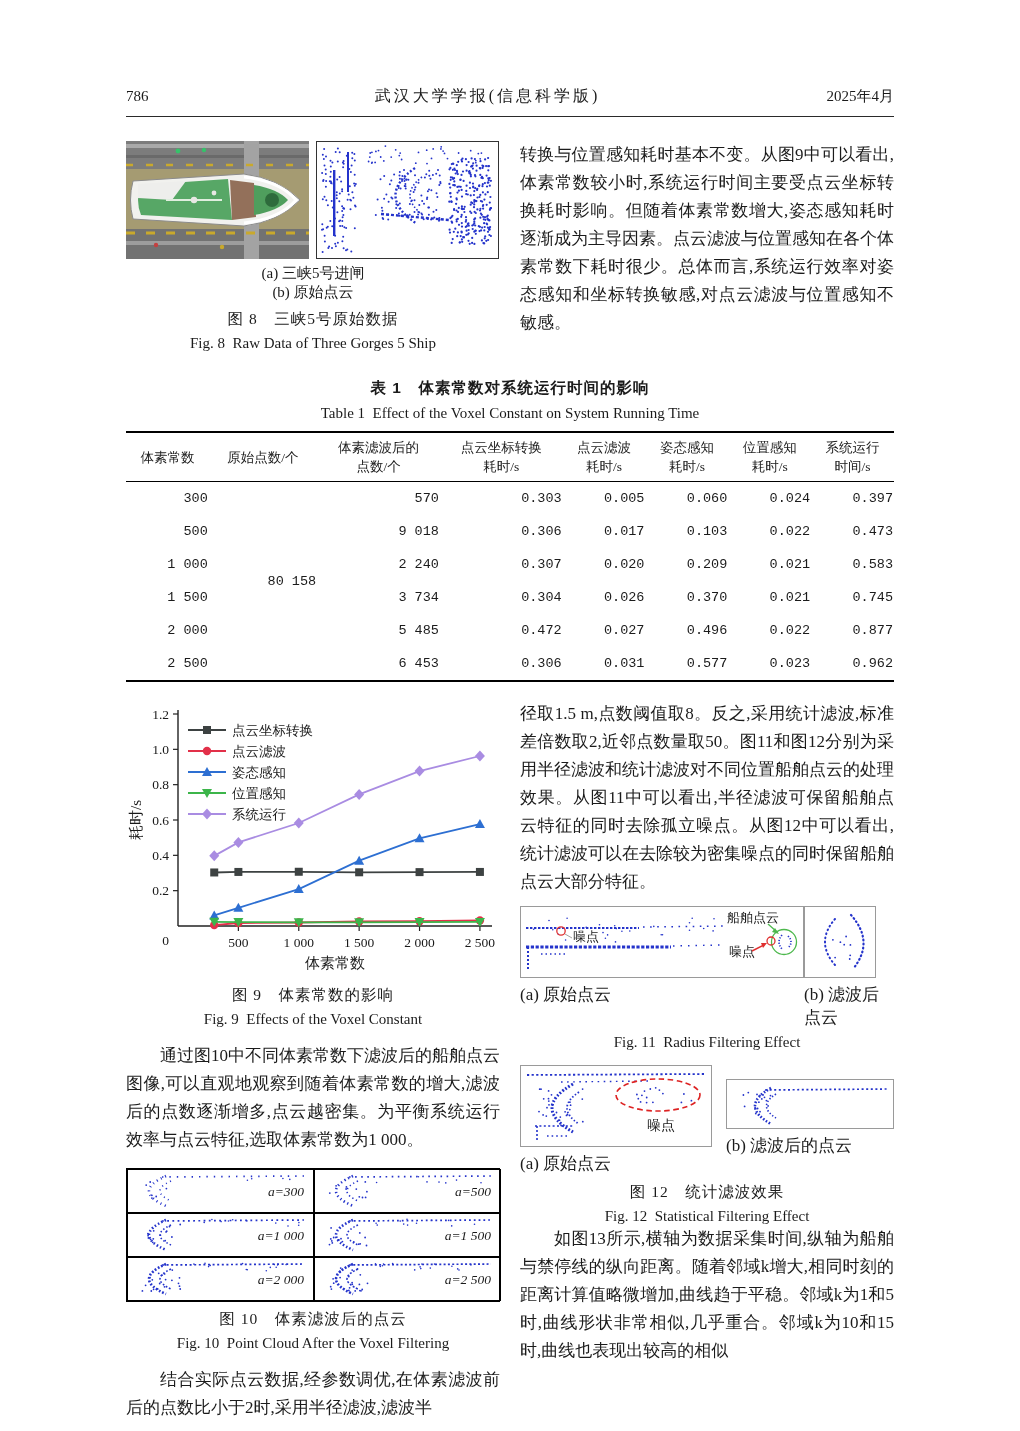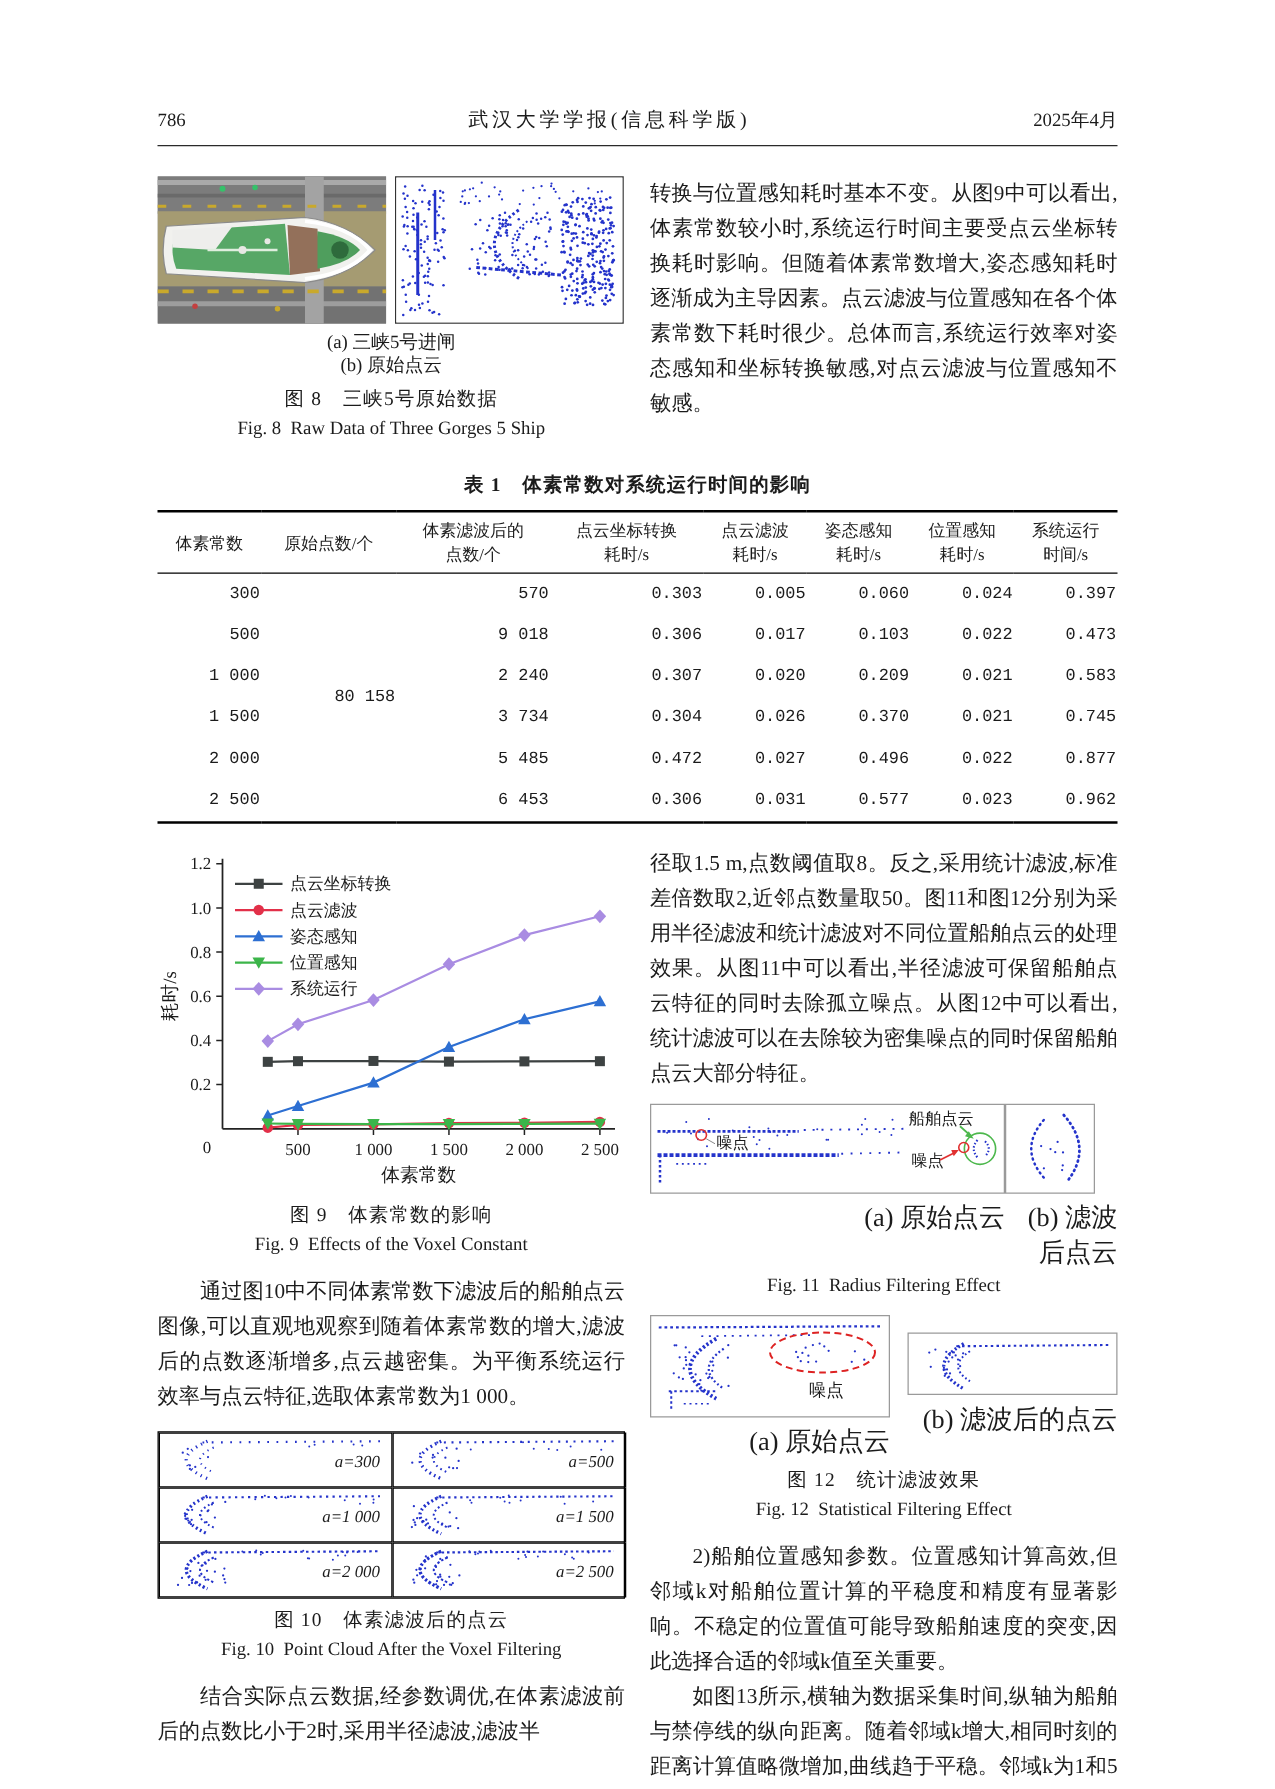--- a/index.html
+++ b/index.html
@@ -23,41 +23,41 @@
   .subcaps{display:flex;margin-top:5px;font-size:15px;flex-direction:column;}
   .subcaps span{flex:1;text-align:center;}
   .cap-zh{text-align:center;font-size:15.5px;margin-top:7px;letter-spacing:1px;}
   .cap-en{text-align:center;font-size:15px;margin-top:5px;}
   
   .fig8-imgs{display:flex;gap:7px;}
   .fig8-imgs svg{display:block;}
   #fig8b{border:1px solid #333;}
   
   .table-block{margin:26px 126px 0 126px;}
-  .tbl-title-zh{text-align:center;font-family:Liberation Serif, serif;
+  .tbl-title-zh{text-align:center;font-family:Liberation Sans, sans-serif;
                 font-weight:bold;font-size:15.5px;letter-spacing:1px;}
   .tbl-title-en{text-align:center;font-size:15px;margin-top:6px;}
   table{width:100%;border-collapse:collapse;margin-top:9px;font-size:13.5px;
         border-top:2px solid #000;border-bottom:2px solid #000;}
   thead{border-bottom:1.2px solid #000;}
   th{font-weight:normal;padding:5px 1px;line-height:19px;text-align:center;}
   td{padding:6px 1px;height:21px;text-align:right;font-family:Liberation Mono, monospace;}
   
   #chart{display:block;}
   svg text{fill:#1a1a1a;font-family:"Liberation Serif","DejaVu Serif",serif;}
   
   .f10grid{display:grid;grid-template-columns:1fr 1fr;border:1.2px solid #000;margin-top:4px;}
   .f10cell{position:relative;height:42px;border:0.6px solid #000;}
   .f10cell svg{display:block;}
   .f10label{position:absolute;right:9px;top:50%;transform:translateY(-42%);
             font-style:italic;font-size:13.5px;text-align:right;}
   
   .figrow{display:flex;justify-content:space-between;align-items:flex-start;}
   .figbox svg{display:block;border:1px solid #9a9a9a;background:#fff;}
-  .figbox .sub{display:block;text-align:right;font-size:21px;margin-top:5px;} .mt14{margin-top:14px;} .mt10{margin-top:10px;}
+  .figbox .sub{display:block;text-align:left;font-size:17px;margin-top:5px;} .mt14{margin-top:14px;} .mt10{margin-top:10px;}
   .para-gap{margin-top:14px;}
 </style>
 </head>
 <body>
 
 <div class="page">
 
   <div class="pg-header">
     <span>786</span>
     <span class="journal">武汉大学学报(信息科学版)</span>
@@ -612,20 +612,21 @@
         </figcaption>
       </figure>
     </div>
     <div class="col">
       <p class="body">转换与位置感知耗时基本不变。从图9中可以看出,体素常数较小时,系统运行时间主要受点云坐标转换耗时影响。但随着体素常数增大,姿态感知耗时逐渐成为主导因素。点云滤波与位置感知在各个体素常数下耗时很少。总体而言,系统运行效率对姿态感知和坐标转换敏感,对点云滤波与位置感知不敏感。</p>
     </div>
   </div>
 
   <div class="table-block">
     <div class="tbl-title-zh">表 1　体素常数对系统运行时间的影响</div>
+    <div class="tbl-title-en">Table 1 Effect of the Voxel Constant on System Running Time</div>
     <table id="tbl1">
         <thead>
           <tr>
             <th>体素常数</th>
             <th>原始点数/个</th>
             <th>体素滤波后的<br>点数/个</th>
             <th>点云坐标转换<br>耗时/s</th>
             <th>点云滤波<br>耗时/s</th>
             <th>姿态感知<br>耗时/s</th>
             <th>位置感知<br>耗时/s</th>
@@ -1139,17 +1140,16 @@
                 <circle cx="28.1" cy="27.3" r="0.9" fill="#2433cb"></circle>
                 <circle cx="31.9" cy="22.2" r="0.9" fill="#2433cb"></circle>
               </svg>
             <span class="sub">(b) 滤波后的点云</span>
           </div>
         </div>
         <div class="cap-zh">图 12　统计滤波效果</div>
         <div class="cap-en">Fig. 12 Statistical Filtering Effect</div>
       </figure>
 
-      <p class="body ind para-gap">2)船舶位置感知参数。位置感知计算高效,但邻域k对船舶位置计算的平稳度和精度有显著影响。不稳定的位置值可能导致船舶速度的突变,因此选择合适的邻域k值至关重要。</p>
       <p class="body ind" style="margin-top:0">如图13所示,横轴为数据采集时间,纵轴为船舶与禁停线的纵向距离。随着邻域k增大,相同时刻的距离计算值略微增加,曲线趋于平稳。邻域k为1和5时,曲线形状非常相似,几乎重合。邻域k为10和15时,曲线也表现出较高的相似</p>
     </div>
   </div>
 </div>
 
 </body></html>

